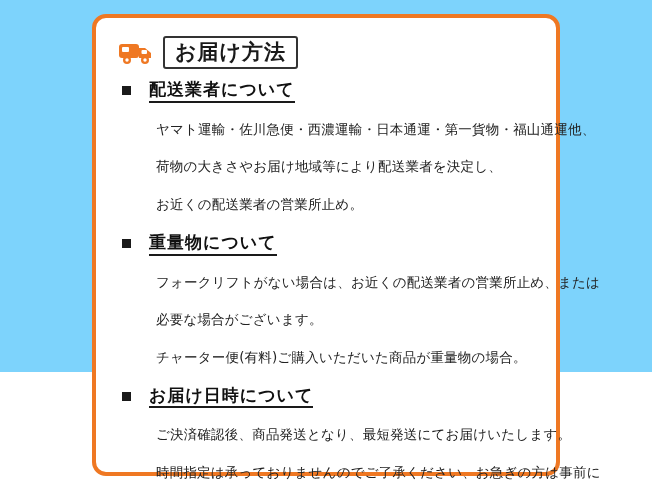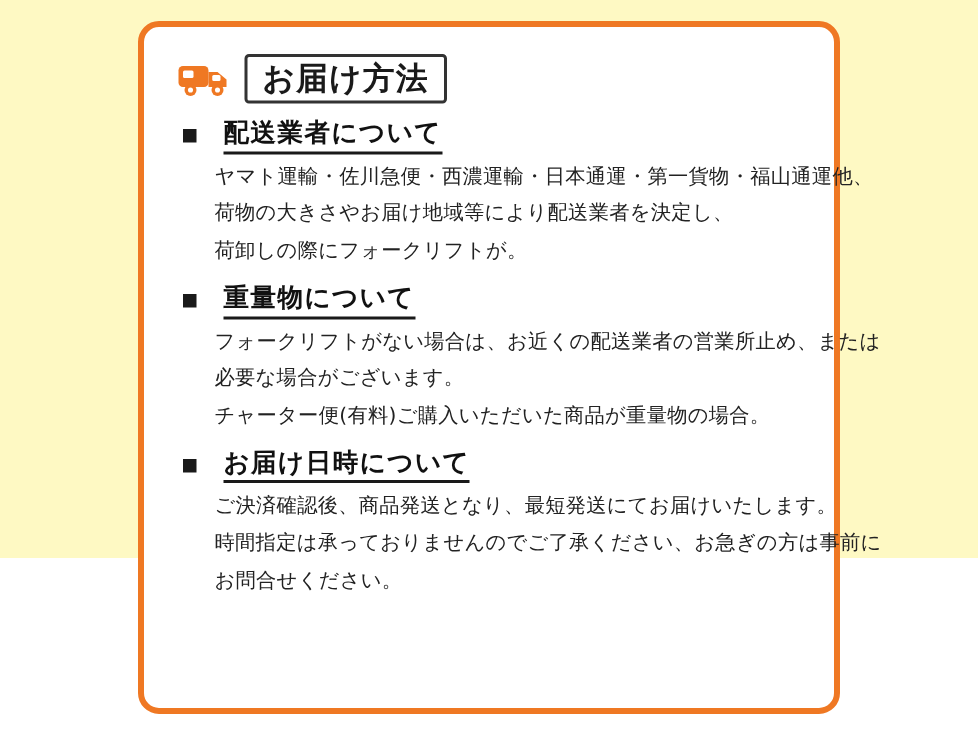--- a/index.html
+++ b/index.html
@@ -10,21 +10,21 @@
     width: 652px;
     height: 489px;
     background: #ffffff;
     font-family: "DejaVu Sans", sans-serif;
     overflow: hidden;
   }
   .page {
     position: relative;
     width: 652px;
     height: 372px;
-    background: #fef9c3;
+    background: #7dd3fc;
     box-sizing: border-box;
   }
   .panel {
     position: absolute;
     left: 92px;
     top: 14px;
     width: 468px;
     height: 462px;
     border: 4px solid #ef7823;
     border-radius: 14px;
@@ -82,21 +82,21 @@
     white-space: nowrap;
   }
   .body-text {
     margin: 0 0 0 26px;
     font-size: 13.5px;
     color: #222222;
     line-height: 1.62;
     letter-spacing: 0.2px;
   }
   .body-text p {
-    margin: 3px;
+    margin: 16px;
     white-space: nowrap;
   }
 </style>
 </head>
 <body>
 
 <div class="page">
   <div class="panel">
 
     <div class="title-row">
@@ -116,21 +116,21 @@
     </div>
 
     <div class="section">
       <div class="section-head">
         <span class="sq"></span>
         <span class="section-title">配送業者について</span>
       </div>
       <div class="body-text">
         <p>ヤマト運輸・佐川急便・西濃運輸・日本通運・第一貨物・福山通運他、</p>
         <p>荷物の大きさやお届け地域等により配送業者を決定し、</p>
-        <p>荷卸しの際にフォークリフトが。</p>
+        <p>お近くの配送業者の営業所止め。</p>
       </div>
     </div>
 
     <div class="section">
       <div class="section-head">
         <span class="sq"></span>
         <span class="section-title">重量物について</span>
       </div>
       <div class="body-text">
         <p>フォークリフトがない場合は、お近くの配送業者の営業所止め、または</p>

